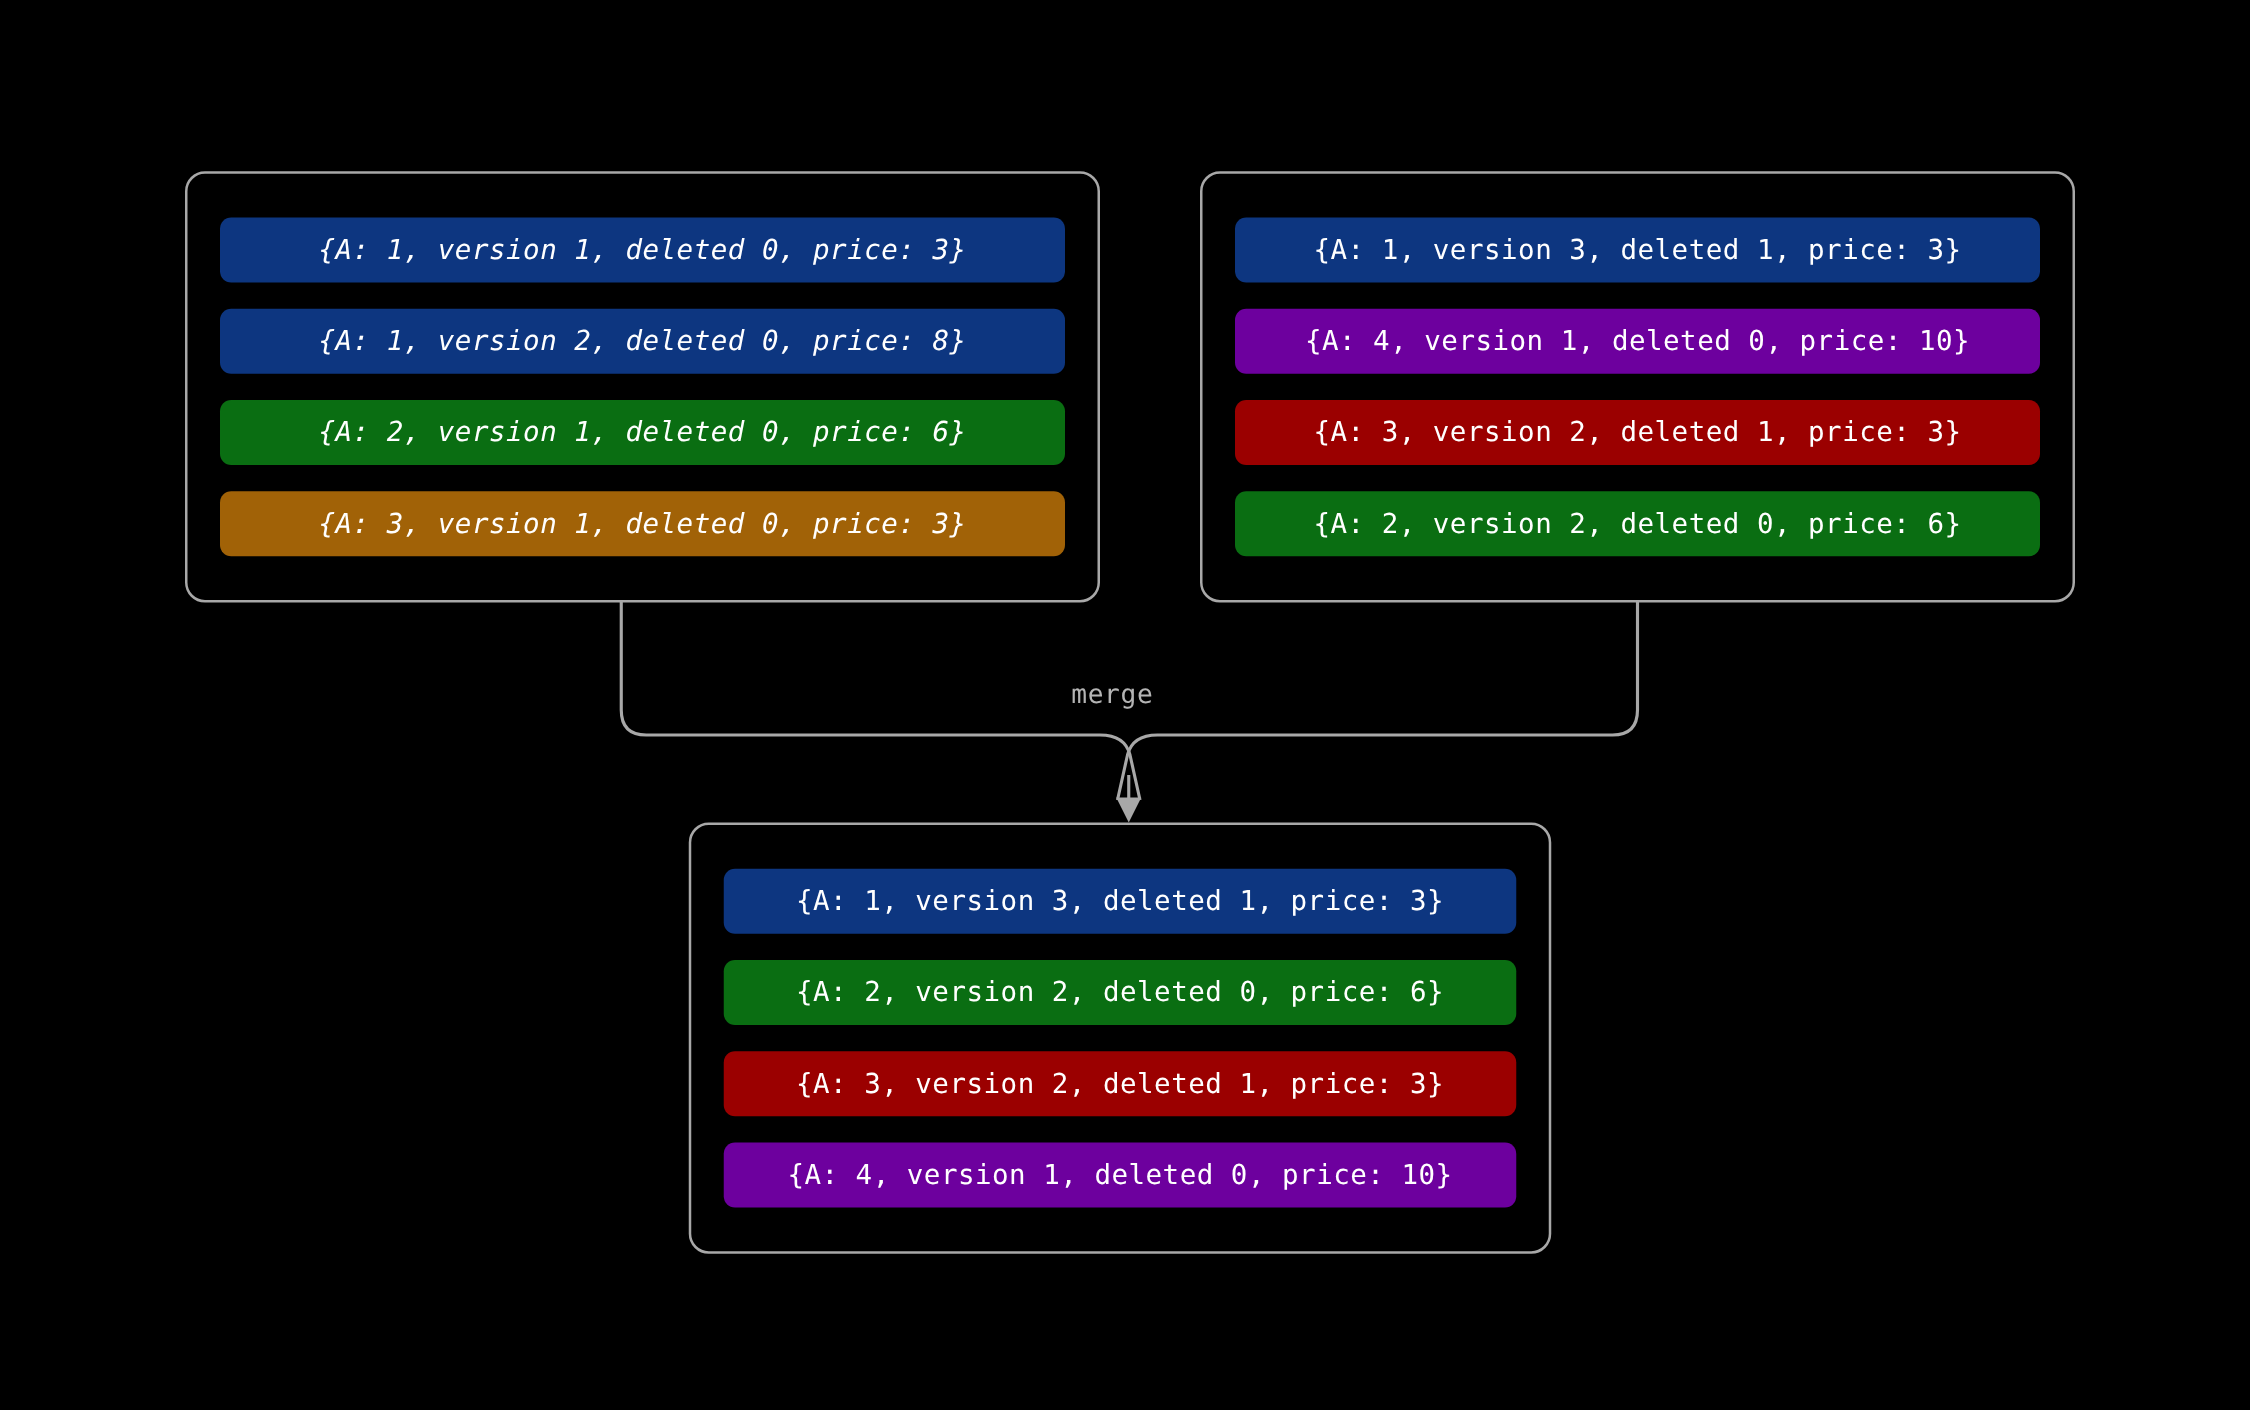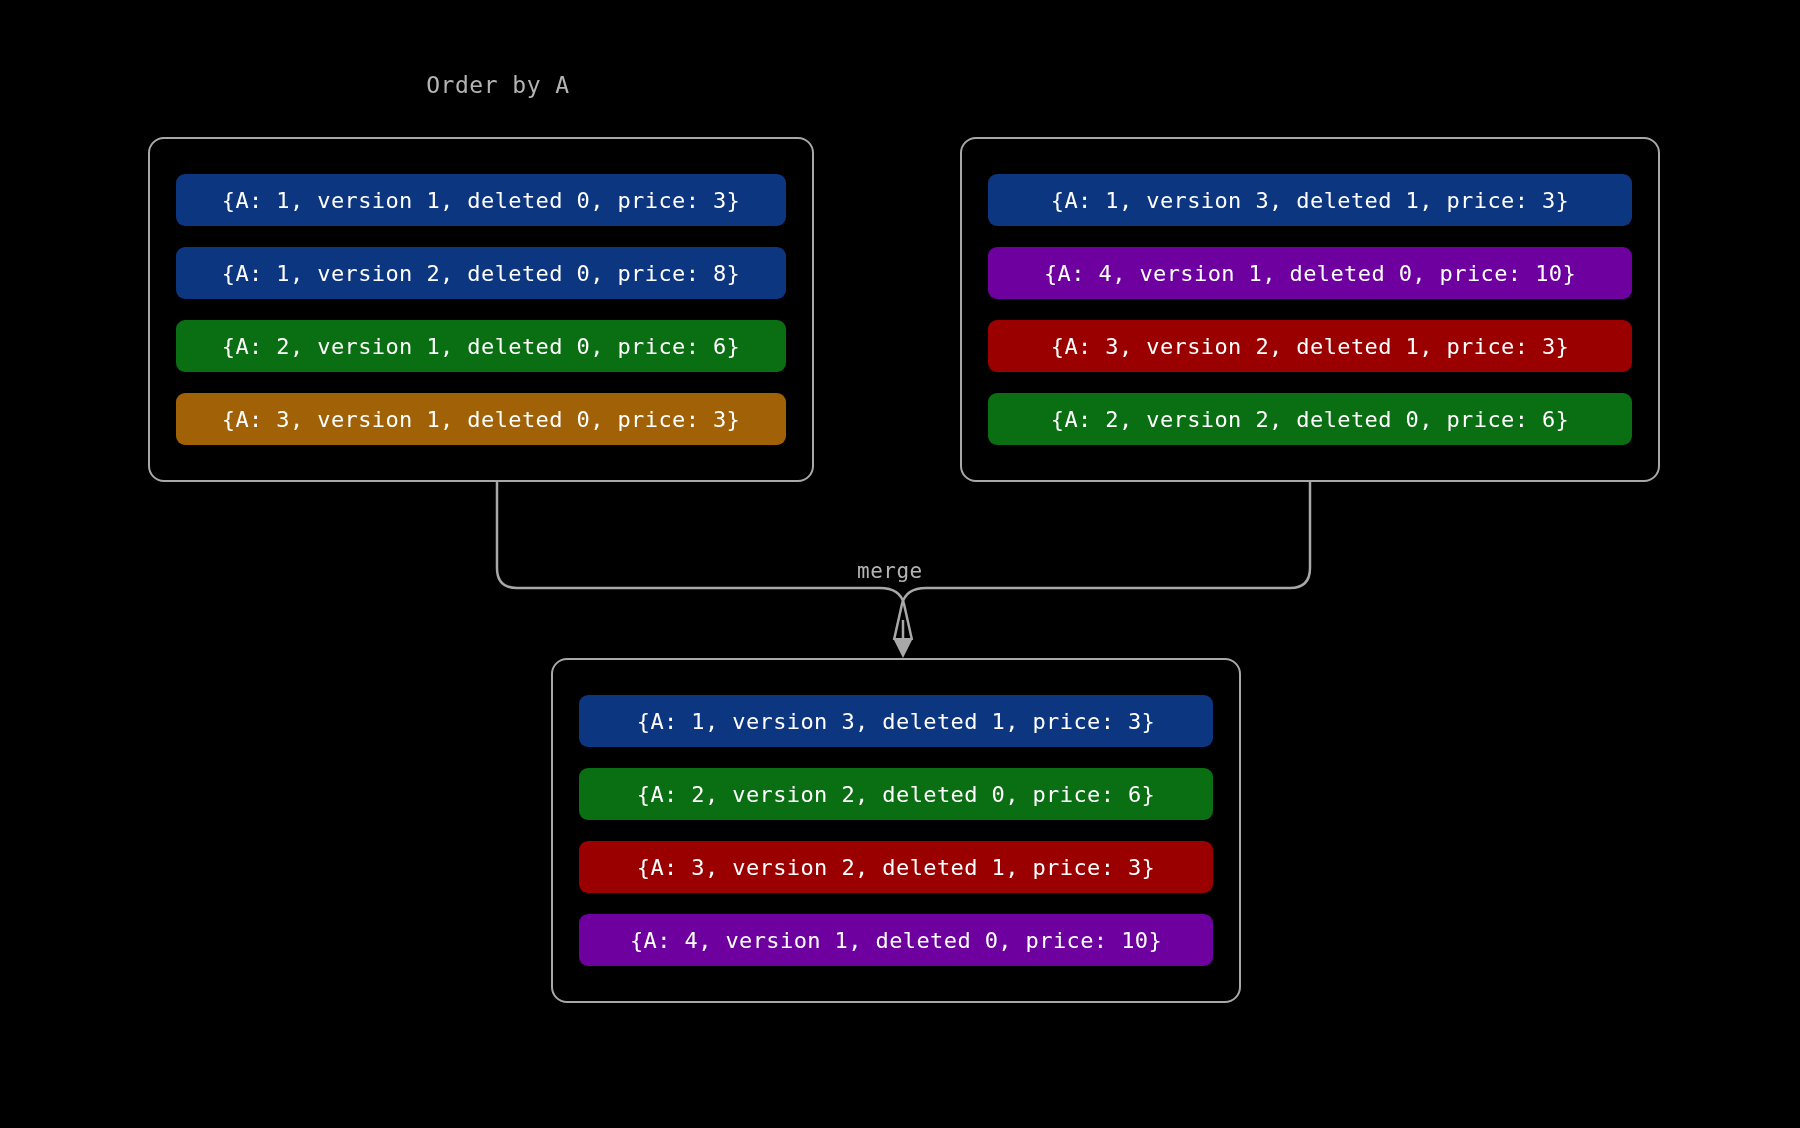--- a/index.html
+++ b/index.html
@@ -97,42 +97,41 @@
 
     <path d="M 497,481 L 497,568 Q 497,588 517,588 L 880,588 Q 900,588 904,604 L 912,640" fill="none" stroke="#a8a8a8" stroke-width="2.5"></path>
 
     <path d="M 1310,481 L 1310,568 Q 1310,588 1290,588 L 926,588 Q 906,588 902,604 L 894,640" fill="none" stroke="#a8a8a8" stroke-width="2.5"></path>
 
     <path d="M 903,620 L 903,652" fill="none" stroke="#a8a8a8" stroke-width="2.5"></path>
 
     <path d="M 893,638 L 903,658 L 913,638 Z" fill="#a8a8a8" stroke="none"></path>
   </svg>
 
-  <div class="group-title" style="left:148px; top:72px; width:700px;">Order by A</div>
 
-  <div class="panel" style="left:148px; top:137px; width:666px; height:345px;">
+  <div class="panel" style="left:148px; top:137px; width:732px; height:345px;font-style:italic;">
     <div class="rows">
       <div class="record" style="background:#0d3680;">{A: 1, version 1, deleted 0, price: 3}</div>
       <div class="record" style="background:#0d3680;">{A: 1, version 2, deleted 0, price: 8}</div>
       <div class="record" style="background:#0a6e12;">{A: 2, version 1, deleted 0, price: 6}</div>
       <div class="record" style="background:#a16207;">{A: 3, version 1, deleted 0, price: 3}</div>
     </div>
   </div>
 
 
   <div class="panel" style="left:960px; top:137px; width:700px; height:345px;">
     <div class="rows">
       <div class="record" style="background:#0d3680;">{A: 1, version 3, deleted 1, price: 3}</div>
       <div class="record" style="background:#6d009e;">{A: 4, version 1, deleted 0, price: 10}</div>
       <div class="record" style="background:#9b0000;">{A: 3, version 2, deleted 1, price: 3}</div>
       <div class="record" style="background:#0a6e12;">{A: 2, version 2, deleted 0, price: 6}</div>
     </div>
   </div>
 
-  <div id="merge-label" style="left:857px; top:543px;margin-top:16px;">merge</div>
+  <div id="merge-label" style="left:857px; top:543px;">merge</div>
 
   <div class="panel" style="left:551px; top:658px; width:690px; height:345px;">
     <div class="rows">
       <div class="record" style="background:#0d3680;">{A: 1, version 3, deleted 1, price: 3}</div>
       <div class="record" style="background:#0a6e12;">{A: 2, version 2, deleted 0, price: 6}</div>
       <div class="record" style="background:#9b0000;">{A: 3, version 2, deleted 1, price: 3}</div>
       <div class="record" style="background:#6d009e;">{A: 4, version 1, deleted 0, price: 10}</div>
     </div>
   </div>
 

